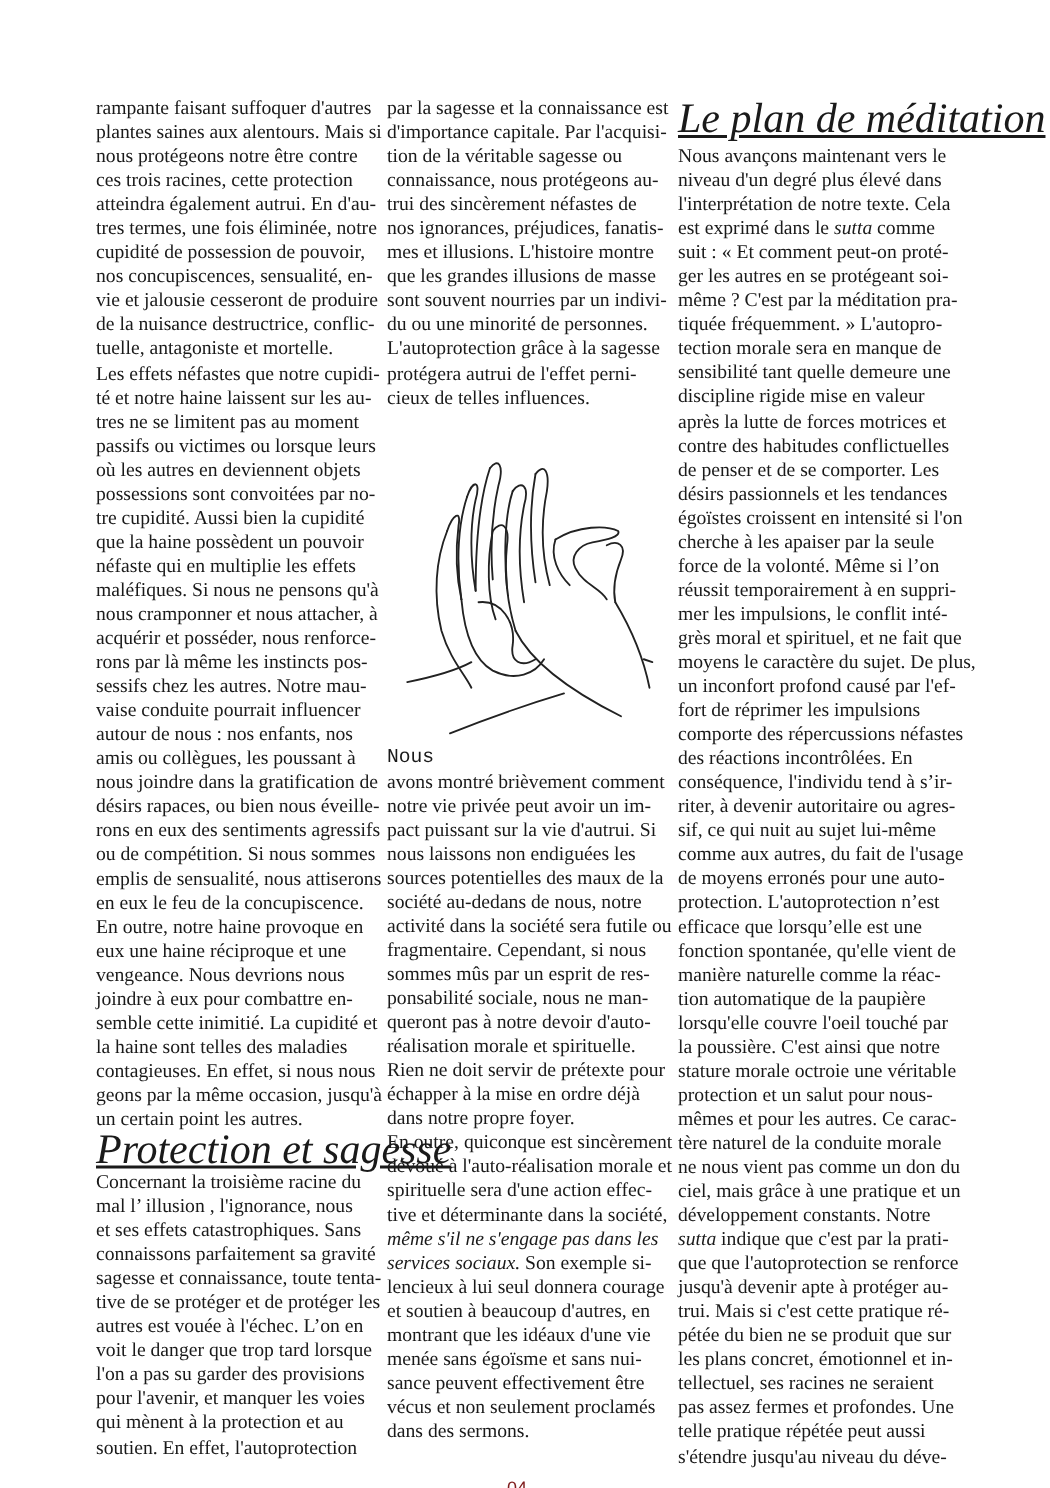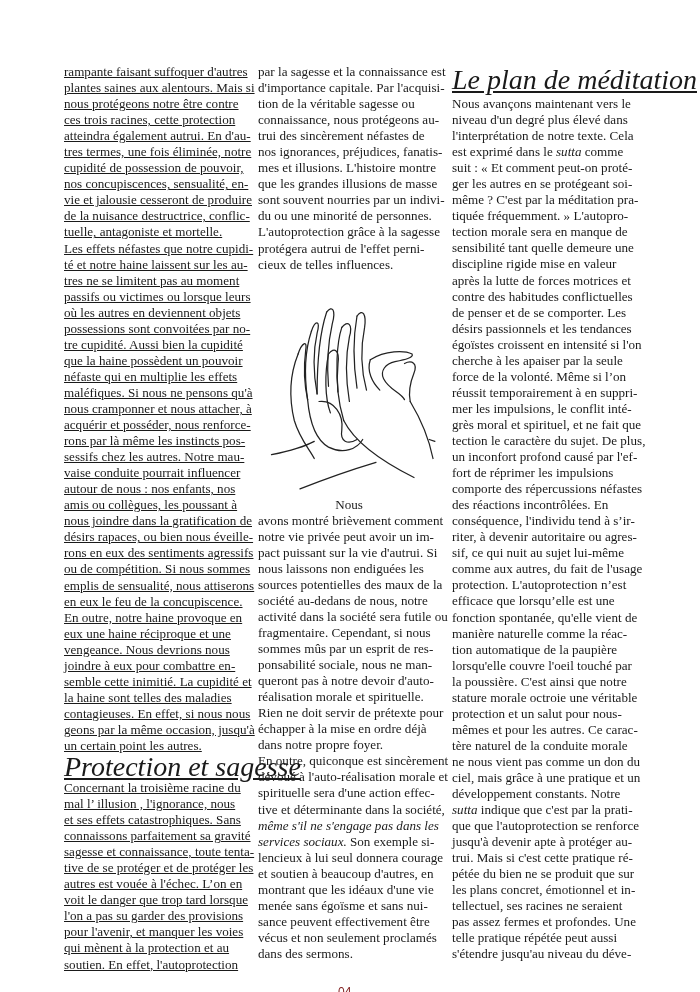--- a/index.html
+++ b/index.html
@@ -1,29 +1,29 @@
 <!DOCTYPE html>
 <html><head>
 <meta charset="utf-8">
 <style>
   html, body { margin: 0; padding: 0; background: #ffffff; }
   body { width: 700px; height: 992px; position: relative; overflow: hidden;
          font-family: "Liberation Serif", "DejaVu Serif", serif; color: #1a1a1a; }
   .col { position: absolute; top: 64px; font-size: 13.1px; line-height: 16.05px; }
-  .col1 { left: 64px; width: 196px; text-decoration: underline; }
+  .col1 { left: 64px; width: 196px; }
   .col2 { left: 258px; width: 196px; }
   .col3 { left: 452px; width: 196px; }
   .ln { display: block; white-space: nowrap; }
   .heading { font-style: italic; text-decoration: underline; font-size: 28px; line-height: 24px;
              white-space: nowrap; display: block; text-underline-offset: 2px; }
   .col3 .heading { margin-top: 4px; margin-bottom: 4px; }
   .col1 .heading { margin-top: 1px; margin-bottom: 1px; }
   .it { font-style: italic; }
   .illustration { display: block; width: 190px; height: 210px; margin: 14px 0 0 4px; }
-  .right { text-align: center; padding-right: 14px; }
+  .right { text-align: left; padding-right: 14px; font-family: Liberation Mono, monospace; }
   .pagenum { position: absolute; top: 941px; left: 338px; font-size: 12px; color: #7f1d1d;
              font-family: Liberation Sans, sans-serif; margin-top: 44px; }
 </style>
 </head>
 <body>
 
 <div>
 
   <div class="col col1">
     <div id="c1a">
@@ -185,29 +185,30 @@
         <span class="ln">après la lutte de forces motrices et</span>
         <span class="ln">contre des habitudes conflictuelles</span>
         <span class="ln">de penser et de se comporter. Les</span>
         <span class="ln">désirs passionnels et les tendances</span>
         <span class="ln">égoïstes croissent en intensité si l'on</span>
         <span class="ln">cherche à les apaiser par  la seule</span>
         <span class="ln">force de la volonté. Même si l’on</span>
         <span class="ln">réussit temporairement à en suppri-</span>
         <span class="ln">mer les impulsions, le conflit inté-</span>
         <span class="ln">grès moral et spirituel, et ne fait que</span>
-        <span class="ln">tection le caractère du sujet. De plus,</span>
+        <span class="ln">moyens le caractère du sujet. De plus,</span>
         <span class="ln">un inconfort profond causé par l'ef-</span>
         <span class="ln">fort de réprimer les impulsions</span>
         <span class="ln">comporte des répercussions néfastes</span>
         <span class="ln">des réactions incontrôlées. En</span>
         <span class="ln">conséquence, l'individu tend à s’ir-</span>
         <span class="ln">riter, à devenir autoritaire ou agres-</span>
         <span class="ln">sif, ce qui nuit au sujet lui-même</span>
         <span class="ln">comme aux autres, du fait de l'usage</span>
+        <span class="ln">de moyens erronés pour une auto-</span>
         <span class="ln">protection. L'autoprotection n’est</span>
         <span class="ln">efficace que lorsqu’elle est une</span>
         <span class="ln">fonction spontanée, qu'elle vient de</span>
         <span class="ln">manière naturelle comme la réac-</span>
         <span class="ln">tion automatique de la paupière</span>
         <span class="ln">lorsqu'elle couvre l'oeil touché par</span>
         <span class="ln">la poussière. C'est ainsi que notre</span>
         <span class="ln">stature morale octroie une véritable</span>
         <span class="ln">protection et un salut pour nous-</span>
         <span class="ln">mêmes et pour les autres. Ce carac-</span>

